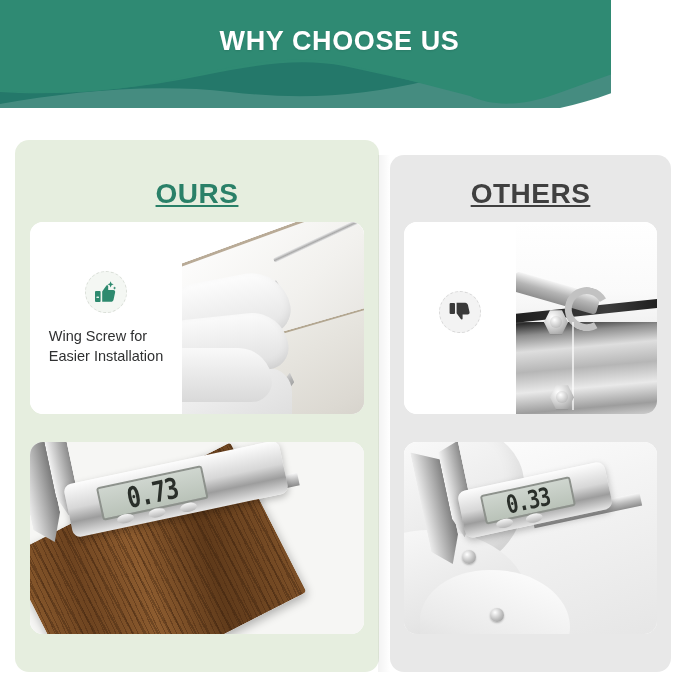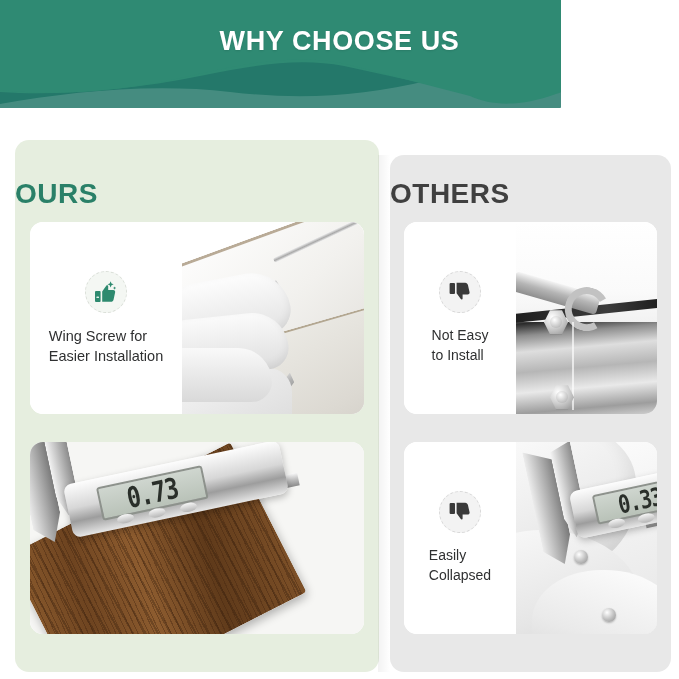--- a/index.html
+++ b/index.html
@@ -6,21 +6,21 @@
   html,body{ width:679px; height:679px; }
   body{
     font-family:"Liberation Sans", sans-serif;
     background:#ffffff;
     position:relative;
     overflow:hidden;
   }
 
   
   .header{
-    position:absolute; left:0; top:0; width:561px; height:108px;
+    position:absolute; left:0; top:0; width:611px; height:108px;
     overflow:hidden;
     padding-left:14px;
   }
   .header-svg{ position:absolute; left:0; top:0; }
   .header-title{
     position:absolute; left:0; top:26px; width:679px;
     text-align:center;
     color:#ffffff;
     font-size:27px;
     font-weight:bold;
@@ -37,23 +37,24 @@
   .panel-ours{
     left:15px; top:140px; width:364px; height:532px;
     background:#e6eedf;
   }
   .panel-others{
     left:390px; top:155px; width:281px; height:517px;
     background:#e8e8e8;
   }
   .panel-head{
     position:absolute; left:0; top:0; width:100%;
-    text-align:left;
+    text-align:center;
     font-size:28px; font-weight:bold;
     letter-spacing:0.5px;
+    text-decoration:underline;
   }
   .panel-ours .panel-head{ top:38px; color:#2a8068; }
   .panel-others .panel-head{ top:23px; color:#404040; }
 
   
   .card{
     position:absolute;
     background:#ffffff;
     border-radius:13px;
     overflow:hidden;
@@ -367,48 +368,34 @@
 <div class="card card-others card-others-1">
   <div class="card-text">
     <div class="icon-badge">
       <svg width="26" height="26" viewBox="0 0 26 26">
         <rect x="2.6" y="4" width="5.4" height="11" rx="1" fill="#3a3a3a"></rect>
         <path d="M9.6 14.2 L9.6 3.8 L18.2 3.8 C19.6 3.8 20.7 4.8 21 6.2
                  L22.5 13.1 C22.9 14.4 22 15.6 20.6 15.6 L15.6 15.6 L15.6 19.5
                  C15.6 20.5 14.3 20.8 13.8 20 Z" fill="#3a3a3a"></path>
       </svg>
     </div>
-    <div class="card-label">Not Easy
-to Install</div>
   </div>
   <div class="card-photo">
     <div class="ph-steel">
       <div class="steel-top"></div>
       <div class="steel-edge"></div>
       <div class="wrench"></div>
       <div class="bolt b1"></div>
       <div class="seam"></div>
       <div class="bolt b2"></div>
     </div>
   </div>
 </div>
 
 <div class="card card-others card-others-2">
-  <div class="card-text">
-    <div class="icon-badge">
-      <svg width="26" height="26" viewBox="0 0 26 26">
-        <rect x="2.6" y="4" width="5.4" height="11" rx="1" fill="#3a3a3a"></rect>
-        <path d="M9.6 14.2 L9.6 3.8 L18.2 3.8 C19.6 3.8 20.7 4.8 21 6.2
-                 L22.5 13.1 C22.9 14.4 22 15.6 20.6 15.6 L15.6 15.6 L15.6 19.5
-                 C15.6 20.5 14.3 20.8 13.8 20 Z" fill="#3a3a3a"></path>
-      </svg>
-    </div>
-    <div class="card-label">Easily
-Collapsed</div>
-  </div>
   <div class="card-photo">
     <div class="ph-white">
       <div class="wsheet-a"></div>
       <div class="wsheet-b"></div>
       <div class="wsheet-c"></div>
       <div class="rivet" style="left:58px; top:108px;"></div>
       <div class="rivet" style="left:86px; top:166px;"></div>
       <div class="caliper-jaw" style="left:18px; top:6px;"></div>
       <div class="caliper-jaw2" style="left:42px; top:0px;"></div>
       <div class="caliper-rail" style="left:128px; top:62px; width:110px;"></div>

